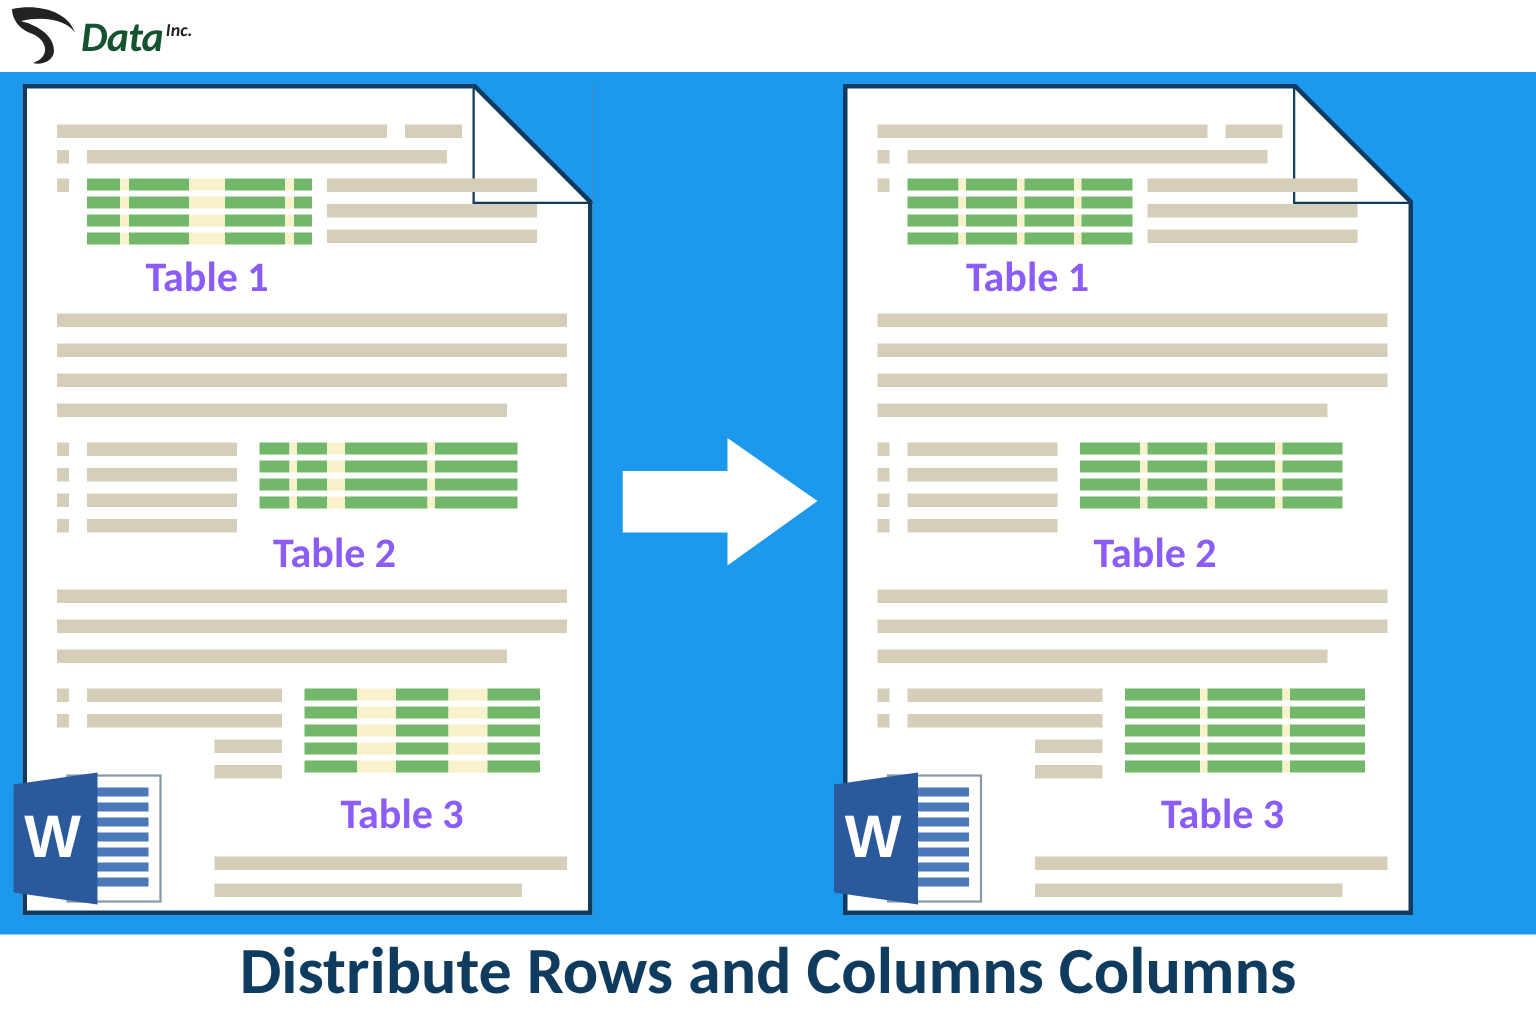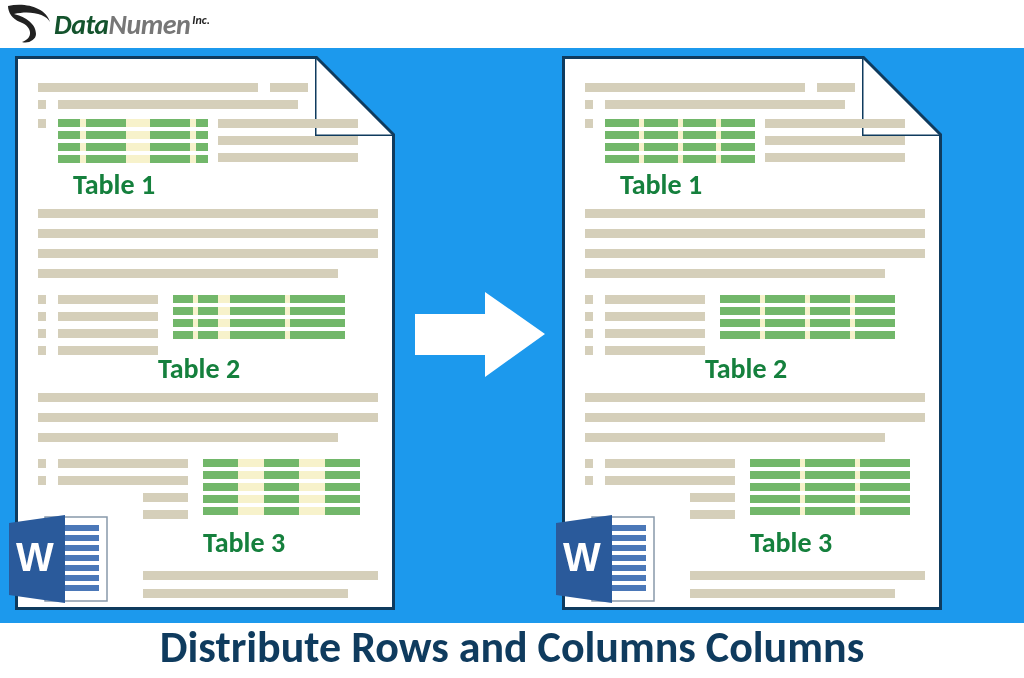--- a/index.html
+++ b/index.html
@@ -82,21 +82,22 @@
   .gap {
     background: #f7f2cb;
     height: 100%;
   }
 
   .tbl-label {
     position: absolute;
     font-family: 'Calibri', Arial, sans-serif;
     font-size: 28px;
     font-weight: 600;
-    color: #15803d;
+    color: #8b5cf6;
+    margin-left: 24px;
   }
 
   .word-icon {
     position: absolute;
     width: 110px;
     height: 100px;
   }
   .word-icon svg { width: 100%; height: 100%; }
 
   .arrow {
@@ -125,21 +126,20 @@
 <body>
 
 <div class="logo">
   <div class="logo-swoosh">
     <svg viewBox="0 0 46 40">
       <path d="M 2 2 C 20 -2 40 4 44 18 C 40 10 24 6 8 10 C 16 12 30 18 30 30 C 30 36 22 40 16 38 C 28 34 26 22 14 18 C 6 15 2 8 2 2 Z" fill="#222"></path>
     </svg>
   </div>
   <div class="logo-text">
     <span class="logo-data">Data</span>
-    <span class="logo-numen">Numen</span>
     <span class="logo-inc">Inc.</span>
   </div>
 </div>
 
 <div class="blue-area">
 
   <div class="page left">
     <div class="fold">
       <svg viewBox="0 0 80 80">
         <polygon points="0,0 80,80 0,80" fill="#fff" stroke="none"></polygon>

